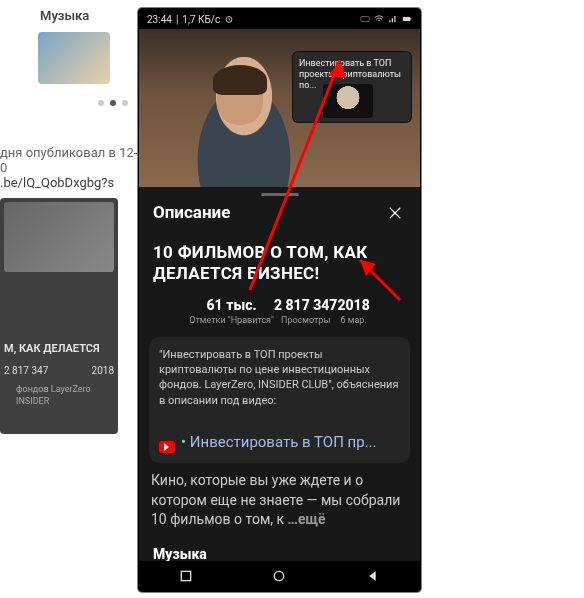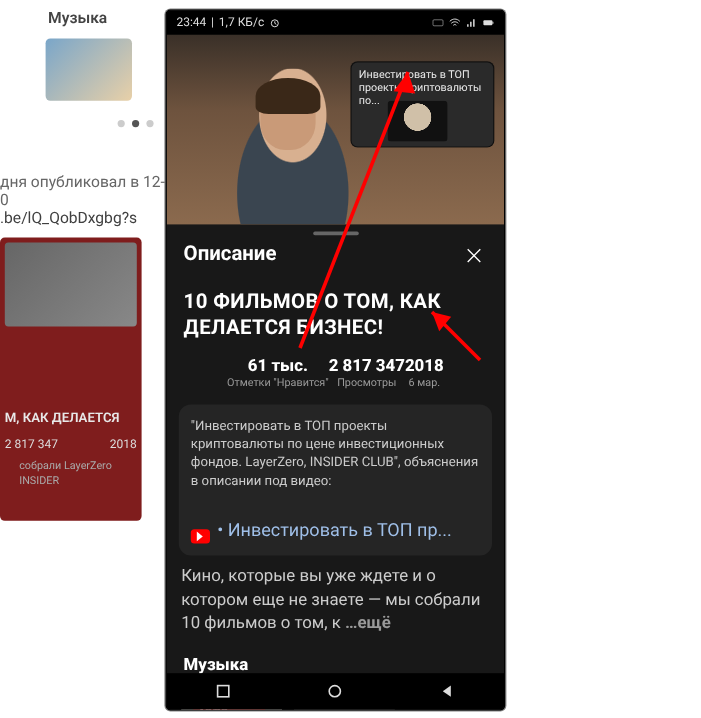--- a/index.html
+++ b/index.html
@@ -4,21 +4,21 @@
 <style>
 html,body{margin:0;padding:0;width:584px;height:598px;background:#fff;font-family:-apple-system,BlinkMacSystemFont,"Segoe UI",Roboto,Arial,sans-serif;overflow:hidden;position:relative}
 .bg{position:absolute;inset:0;background:#fff;color:#4a4a4a;font-size:13px}
 .bg .music-hdr{position:absolute;top:8px;left:40px;font-size:13px;font-weight:600;color:#444}
 .bg .thumb{position:absolute;top:32px;left:38px;width:72px;height:52px;background:linear-gradient(135deg,#7aa6c9,#e8d0a8);border-radius:4px}
 .bg .dots{position:absolute;top:100px;left:98px;display:flex;gap:6px}
 .bg .dots span{width:6px;height:6px;border-radius:50%;background:#ccc}
 .bg .dots span.active{background:#555}
 .bg .txt1{position:absolute;top:130px;left:0;font-size:13px;color:#666;width:140px}
 .bg .link1{color:#404040}
-.bg .card{position:absolute;top:198px;left:0;width:118px;height:236px;background:#7f1d1d;border-radius:4px;color:#ddd;font-size:10px;padding:4px;box-sizing:border-box}
+.bg .card{position:absolute;top:198px;left:0;width:118px;height:236px;background:#404040;border-radius:4px;color:#ddd;font-size:10px;padding:4px;box-sizing:border-box}
 .bg .card .thumb2{width:110px;height:70px;background:linear-gradient(135deg,#666,#888);border-radius:3px;position:relative}
 .bg .card .title2{margin-top:6px;font-weight:600;font-size:11px;color:#e8e8e8}
 .bg .card .stats2{display:flex;justify-content:space-between;margin-top:10px;font-size:10px}
 .bg .card .desc2{margin-top:8px;font-size:9px;color:#aaa;line-height:1.3}
 .phone{position:absolute;top:8px;left:138px;width:281px;height:582px;background:#181818;border:1px solid #000;border-radius:4px;overflow:hidden;color:#fff;box-shadow:0 0 0 1px rgba(0,0,0,.5)}
 .status-bar{display:flex;justify-content:space-between;height:16px;padding:2px 8px;font-size:10px;background:#000;color:#ddd}
 .status-bar .right{display:flex;gap:4px;align-items:center}
 .status-bar svg{width:10px;height:10px;fill:#ddd}
 .video-area{position:relative;width:100%;height:158px;background:linear-gradient(180deg,#3a3028 0%,#6e533e 40%,#8b6a4e 100%)}
 .video-person{position:absolute;left:40px;bottom:0;width:130px;height:130px;background:radial-gradient(ellipse at 50% 30%,#d8b090 0 30%,transparent 31%),radial-gradient(ellipse at 50% 80%,#3a4550 0 50%,transparent 51%);border-radius:6px 6px 0 0}
@@ -79,21 +79,21 @@
     <span class="link1">.be/lQ_QobDxgbg?s</span>
   </div>
   <div class="card">
     <div class="thumb2"></div>
     <div style="height:64px"></div>
     <div class="title2">М, КАК ДЕЛАЕТСЯ</div>
     <div class="stats2">
       <span>2 817 347</span>
       <span>2018</span>
     </div>
-    <div class="desc2">собрали LayerZero INSIDER</div>
+    <div class="desc2">фондов LayerZero INSIDER</div>
   </div>
 </div>
 
 <div class="phone">
 
   <div class="status-bar">
     <div style="display:flex;gap:4px;align-items:center">
       <span>23:44</span>
       <span>|</span>
       <span>1,7 КБ/с</span>

